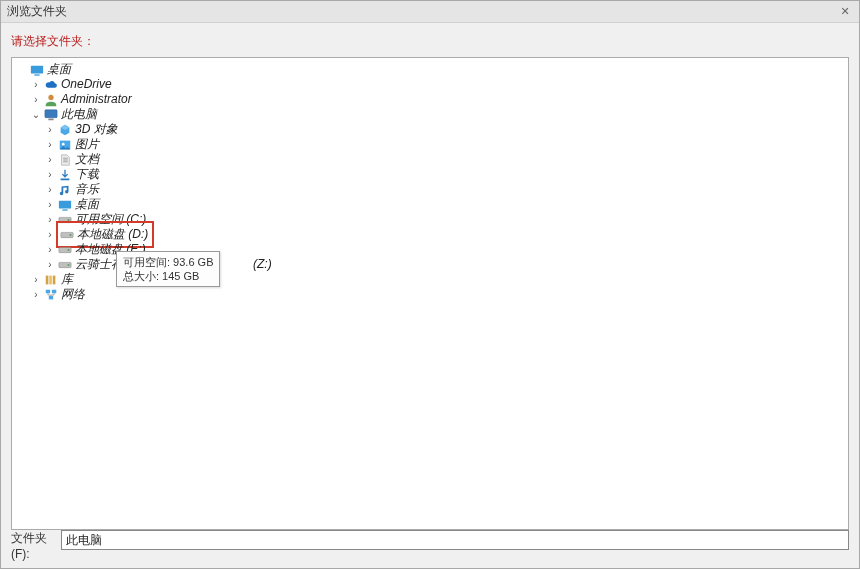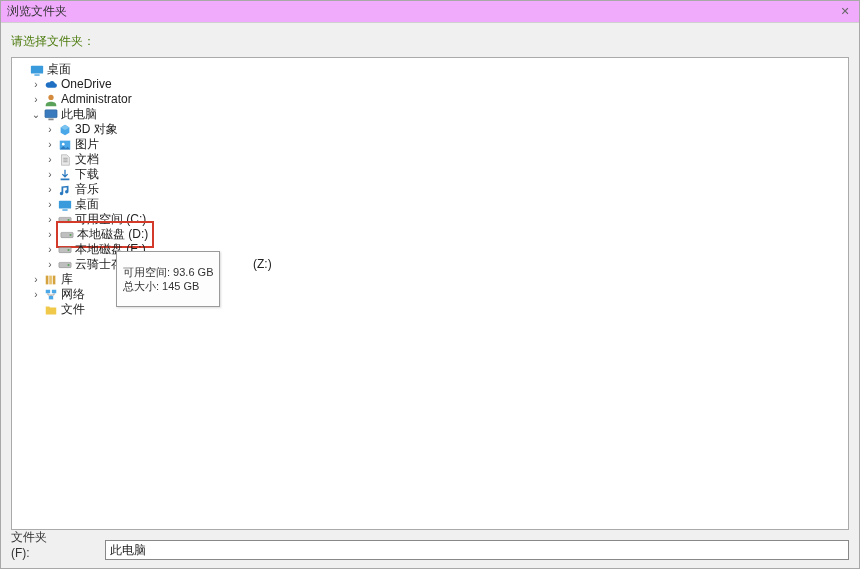--- a/index.html
+++ b/index.html
@@ -14,21 +14,21 @@
   .window {
     width: 860px; height: 569px;
     background: #fff;
     border: 1px solid #a8a8a8;
     display: flex;
     flex-direction: column;
   }
   .titlebar {
     height: 22px;
     border-bottom: 1px solid #d0d0d0;
-    background: #f0abfc;
+    background: #e5e5e5;
     display: flex;
     align-items: center;
     padding: 0 6px;
     color: #333;
   }
   .titlebar .title { flex: 1; }
   .titlebar .close {
     width: 16px; height: 16px;
     display: flex; align-items: center; justify-content: center;
     color: #666;
@@ -36,21 +36,21 @@
     cursor: pointer;
   }
   .body {
     flex: 1;
     background: #f0f0f0;
     padding: 10px 10px 8px 10px;
     display: flex;
     flex-direction: column;
   }
   .prompt {
-    color: #4d7c0f;
+    color: #b91c1c;
     margin-bottom: 6px;
     height: 18px;
   }
   .tree-container {
     flex: 1;
     background: #fff;
     border: 1px solid #aaa;
     overflow: auto;
     padding: 4px 2px 4px 4px;
     position: relative;
@@ -79,44 +79,44 @@
   .icon {
     width: 14px; height: 14px;
     flex: 0 0 auto;
     margin-right: 3px;
     display: inline-flex;
     align-items: center; justify-content: center;
   }
   .label {
     color: #222;
     cursor: default;
+    font-style: italic;
   }
   .label.selected-box {
     border: 2px solid #d43a2a;
     padding: 0 4px 0 2px;
     margin-left: -2px;
     height: 27px;
     display: inline-flex; align-items: center;
   }
   .tooltip {
     position: absolute;
     background: #fdfdfd;
     border: 1px solid #9a9a9a;
-    padding: 13px 6px;
+    padding: 3px 6px;
     font-size: 11px;
     color: #333;
     line-height: 14px;
     box-shadow: 1px 1px 2px rgba(0,0,0,0.15);
   }
   .footer {
     display: flex;
-    align-items: flex-end;
-    padding-top: 12px;
+    align-items: flex-start;
+    padding-top: 0;
     height: 30px;
-    gap: 44px;
   }
   .footer-label {
     width: 50px;
     color: #333;
   }
   .footer-input {
     flex: 1;
     height: 20px;
     border: 1px solid #888;
     background: #fff;
@@ -345,30 +345,20 @@
             <svg class="ic" viewBox="0 0 16 16">
                 <rect x="2" y="2" width="5" height="4" fill="#4aa8e8"></rect>
                 <rect x="9" y="2" width="5" height="4" fill="#4aa8e8"></rect>
                 <rect x="5.5" y="9" width="5" height="4" fill="#4aa8e8"></rect>
                 <path d="M4.5 6v2h7V6M8 8v1" stroke="#888" stroke-width="0.8" fill="none"></path>
               </svg>
           </span>
           <span class="label">网络</span>
         </div>
 
-        <div class="tree-row">
-          <span class="indent"></span>
-          <span class="expander empty"></span>
-          <span class="icon">
-            <svg class="ic" viewBox="0 0 16 16">
-                <path d="M2 4h4l1 1h7v8H2z" fill="#f0c94a"></path>
-              </svg>
-          </span>
-          <span class="label">文件</span>
-        </div>
 
       </div>
 
       <div class="tooltip" style="left:104px; top:193px;">
         <div>可用空间: 93.6 GB</div>
         <div>总大小: 145 GB</div>
       </div>
 
     </div>
 

